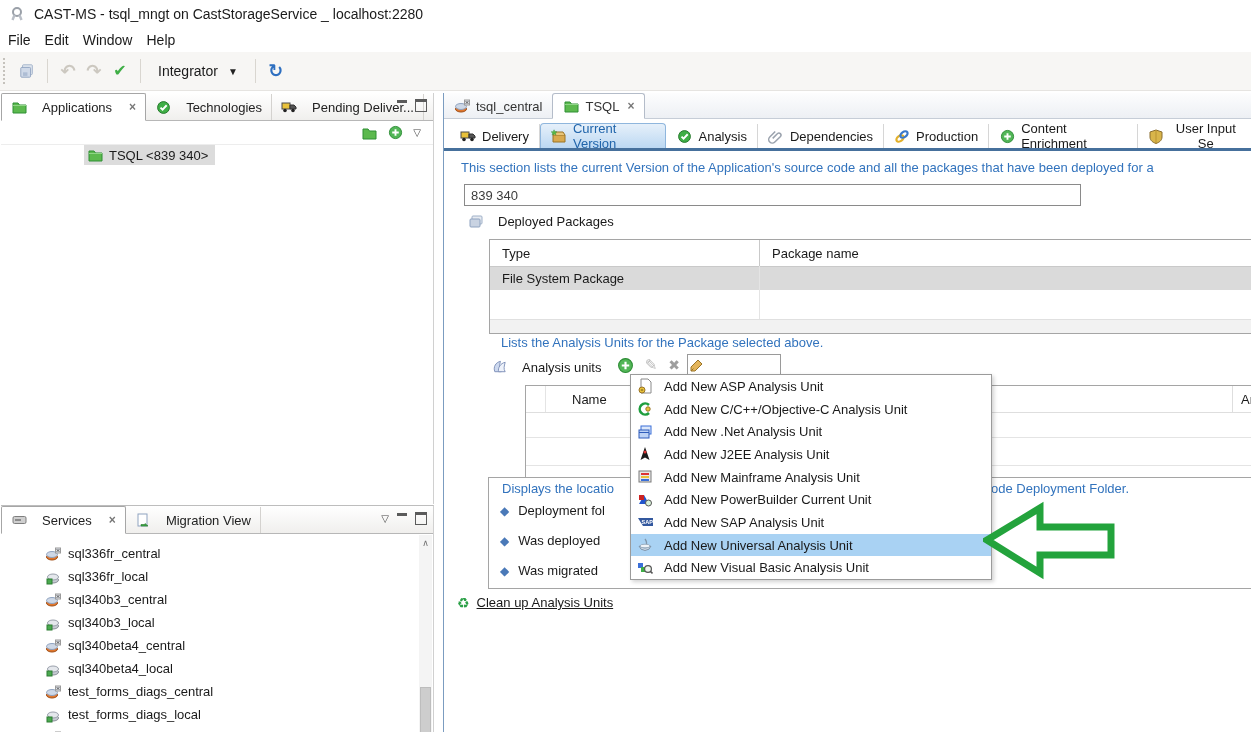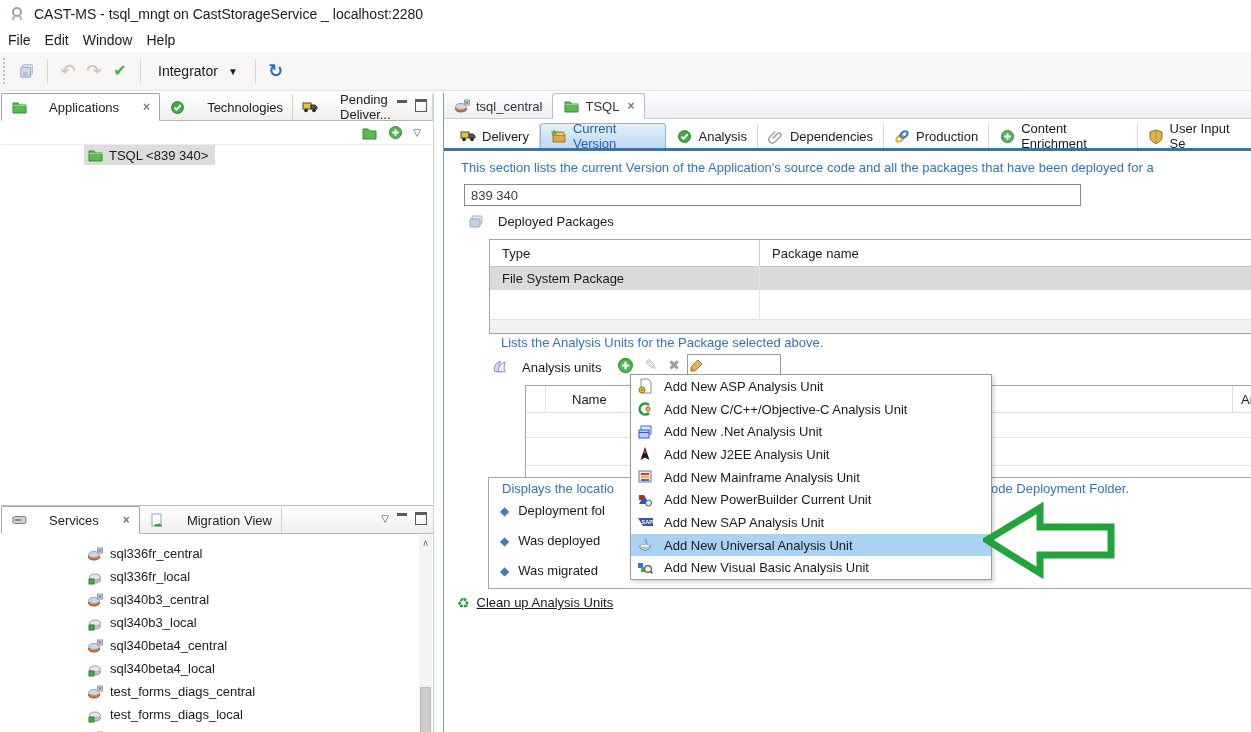--- a/index.html
+++ b/index.html
@@ -22,47 +22,47 @@
   .tb-btn{display:inline-flex;align-items:center;justify-content:center;width:26px;height:26px;}
   .persp{display:flex;align-items:center;gap:10px;padding:3px 10px;font-size:14px;}
   .glyph-back,.glyph-fwd{font-size:18px;color:#ccc8c0;font-weight:bold;line-height:1;}
   .glyph-check{font-size:16px;color:#3fae46;line-height:1;}
   .glyph-refresh{font-size:18px;color:#2e6fc0;font-weight:bold;line-height:1;}
   .glyph-caret{font-size:10px;color:#222;}
 
   
   .view{background:#fff;}
   .viewtabs{position:relative;height:27px;border-bottom:1px solid #b7b7b7;background:linear-gradient(#ffffff,#f0efed);display:flex;align-items:flex-end;}
-  .vtab{display:flex;align-items:center;gap:22px;height:26px;padding:0 9px;border-right:1px solid #d4d2cf;color:#222;}
+  .vtab{display:flex;align-items:center;gap:15px;height:26px;padding:0 9px;border-right:1px solid #d4d2cf;color:#222;}
   .vtab.active{background:#fff;border:1px solid #a6a6a6;border-bottom:1px solid #fff;margin-bottom:-1px;border-top-left-radius:2px;border-top-right-radius:2px;}
   .vclose{color:#777;font-size:12px;font-weight:bold;margin-left:2px;}
   .winbtns{position:absolute;right:6px;top:6px;display:flex;gap:8px;align-items:center;}
   .minbox{width:10px;height:9px;border-top:3px solid #5b5b5b;}
   .maxbox{width:10px;height:9px;border:1px solid #5b5b5b;border-top:3px solid #5b5b5b;}
   .chev{font-size:10px;color:#444;line-height:1;}
 
   #left-top{left:1px;top:93px;width:432px;height:411px;border-right:1px solid #d0d0d0;}
   .localbar{display:flex;justify-content:flex-end;align-items:center;gap:10px;height:23px;padding-right:12px;border-bottom:1px solid #ededed;}
   .tree-row{position:absolute;left:83px;top:52px;display:flex;align-items:center;gap:6px;background:#dcdcdc;padding:2px 7px 2px 3px;}
 
   #left-bottom{left:1px;top:505px;width:432px;height:227px;border-right:1px solid #d0d0d0;border-top:1px solid #bdbdbd;}
   .svc-list{position:relative;padding-top:8px;}
-  .svc-row{display:flex;align-items:center;gap:7px;height:23px;padding-left:44px;margin-left:42px;}
+  .svc-row{display:flex;align-items:center;gap:7px;height:23px;padding-left:44px;}
   .scrollbar{position:absolute;right:1px;top:29px;width:13px;height:197px;background:#f4f4f4;}
   .scroll-arrow{height:15px;display:flex;align-items:center;justify-content:center;font-size:9px;color:#707070;}
   .scroll-thumb{position:absolute;left:1px;right:1px;top:152px;height:44px;background:#cdcdcd;border:1px solid #bdbdbd;}
 
   
   #editor{left:443px;top:93px;width:808px;height:639px;border-left:1px solid #7b9cc0;background:#fff;}
   .edtabs{height:25px;background:linear-gradient(#fdfdfe,#edf0f4);border-bottom:1px solid #c6cdd7;display:flex;align-items:flex-end;}
   .edtab{display:flex;align-items:center;gap:6px;height:24px;padding:0 10px;color:#333;}
   .edtab.active{background:#fff;border:1px solid #b4bcc9;border-bottom:1px solid #fff;margin-bottom:-1px;border-top-left-radius:3px;border-top-right-radius:3px;}
   .sectabs{height:29px;display:flex;align-items:flex-end;border-bottom:3px solid #46709c;padding-left:6px;}
   .stab{display:flex;align-items:center;gap:6px;height:24px;padding:0 10px;border-right:1px solid #d6d6d6;color:#1a1a1a;}
-  .stab:last-child{border-right:none;}
+  .stab:last-child{border-right:none;text-align:center;}
   .stab.selected{background:linear-gradient(#e6f0fa,#bcd8f2);border:1px solid #8fb6dd;border-bottom:none;border-radius:4px 4px 0 0;color:#2165ab;}
   .edcontent{position:relative;width:808px;height:602px;}
 
   .field{position:absolute;border:1px solid #8a8a8a;background:#fff;font-family:inherit;font-size:13px;color:#3c3c3c;padding:0 6px;}
   .tablebox{position:absolute;border:1px solid #a5a5a5;background:#fff;}
   .thead{display:flex;height:26px;align-items:center;border-bottom:1px solid #c9c9c9;}
   .thcell{padding-left:12px;}
   .trow{display:flex;height:23px;align-items:center;}
   .trow.sel{background:#dadada;}
   .sec-title{position:absolute;display:flex;align-items:center;gap:14px;}

